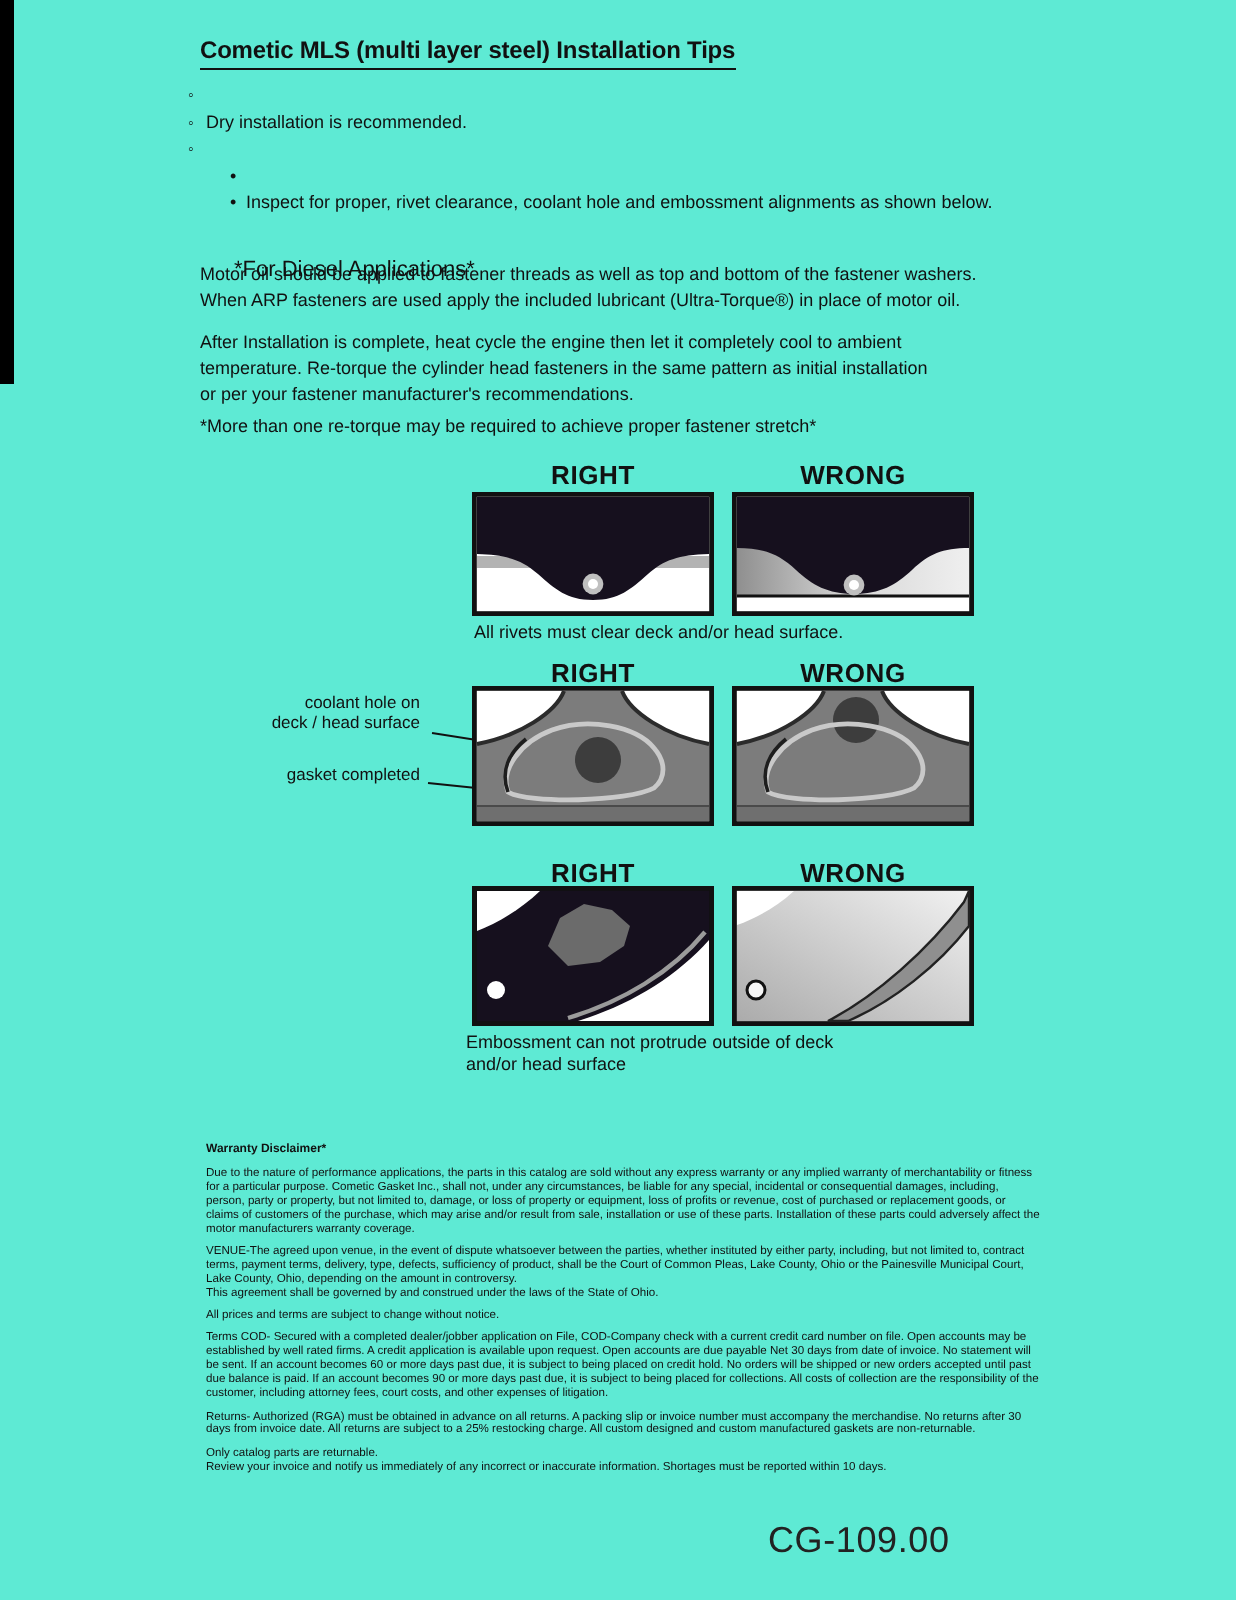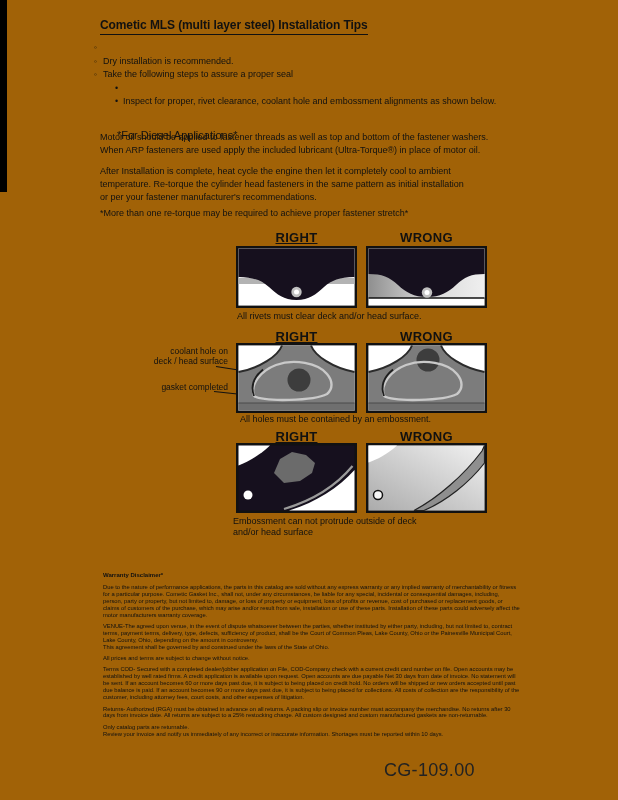--- a/index.html
+++ b/index.html
@@ -1,21 +1,21 @@
 <!DOCTYPE html>
 <html><head>
 <meta charset="utf-8">
 <style>
   html,body { margin:0; padding:0; }
   body {
     width:618px; height:800px; background:#ffffff; position:relative;
     font-family:"Liberation Sans", sans-serif; color:#111;
     overflow:hidden;
   }
-  .page { position:absolute; inset:0; background:#a16207; }
+  .page { position:absolute; inset:0; background:#5eead4; }
 
   .scan-bar { position:absolute; left:0; top:0; width:7px; height:192px; background:#000; }
 
   .title {
     position:absolute; left:100px; top:18px; margin:0;
     font-size:12px; font-weight:bold; letter-spacing:-0.1px;
     border-bottom:1.6px solid #111; padding-bottom:2px;
   }
 
   .tips { position:absolute; left:94px; top:41px; font-size:9px; line-height:13.5px; }
@@ -24,38 +24,38 @@
   .tip.sub { padding-left:21px; }
   .tip.sub .marker { width:8px; font-size:9px; }
 
   .diesel-h { position:absolute; left:100px; top:112px; margin:17px; font-size:11px; font-weight:normal; }
   .bodypara { position:absolute; left:100px; margin:0; font-size:9px; line-height:13px; white-space:pre-line; width:450px; }
   .p1 { top:131px; }
   .p2 { top:165px; }
   .note { top:207px; }
 
   .dl { position:absolute; width:121px; text-align:center; font-size:13px; font-weight:bold; letter-spacing:0.3px; }
-  .col-left  { left:236px;text-decoration:underline; }
+  .col-left  { left:236px; }
   .col-right { left:366px; }
   .lrow1 { top:230px; }
   .lrow2 { top:329px; }
   .lrow3 { top:429px; }
 
   .panel { position:absolute; }
   .panel svg { display:block; }
   .prow1 { top:246px; }
   .prow2 { top:343px; }
   .prow3 { top:443px; }
 
   .cap { position:absolute; font-size:9px; font-weight:normal; line-height:10.5px; white-space:pre-line; }
   .cap1 { left:237px; top:311px; }
   .cap2 { left:240px; top:414px; }
   .cap3 { left:233px; top:516px; }
 
-  .ann { position:absolute; left:73px; width:155px; text-align:right;
+  .ann { position:absolute; left:55px; width:155px; text-align:right;
          font-size:8.5px; line-height:9.5px; white-space:pre-line; }
   .ann1 { top:347px; }
   .ann2 { top:383px; }
   .leader { position:absolute; height:1.2px; background:#111; transform-origin:0 50%; }
   .leader1 { left:216px; top:366px; width:83px; transform:rotate(9deg); }
   .leader2 { left:214px; top:391px; width:46px; transform:rotate(6deg); }
 
   .legal { position:absolute; left:103px; top:572px; width:417px; font-size:5.8px; line-height:6.9px; }
   .legal h3 { margin:0 0 5px 0; font-size:6px; font-weight:bold; }
   .legal p { margin:0 0 4.5px 0; white-space:pre-line; }
@@ -74,21 +74,20 @@
   <div class="tips">
     <div class="tip">
       <span class="marker">◦</span>
     </div>
     <div class="tip">
       <span class="marker">◦</span>
       <span>Dry installation is recommended.</span>
     </div>
     <div class="tip">
       <span class="marker">◦</span>
-      <span>Take the following steps to assure a proper seal</span>
     </div>
     <div class="tip sub">
       <span class="marker">•</span>
     </div>
     <div class="tip sub">
       <span class="marker">•</span>
       <span>Inspect for proper, rivet clearance, coolant hole and embossment alignments as shown below.</span>
     </div>
   </div>
 
@@ -159,21 +158,20 @@
       <path d="M46,2.5 C42,13 24,25 2.5,29 L2.5,67.5 L118.5,67.5 L118.5,29 C97,25 79,13 75,2.5 Z" fill="#7c7c7c"></path>
       <path d="M46,2.5 C42,13 24,25 2.5,29" stroke="#2b2b2b" stroke-width="2" fill="none"></path>
       <path d="M75,2.5 C79,13 97,25 118.5,29" stroke="#2b2b2b" stroke-width="2" fill="none"></path>
       <rect x="2.5" y="60" width="116" height="7.5" fill="#6f6f6f"></rect>
       <line x1="2.5" y1="60" x2="118.5" y2="60" stroke="#4a4a4a" stroke-width="1"></line>
       <circle cx="62" cy="17" r="11.5" fill="#3d3d3d"></circle>
       <path d="M18,53 C14,42 24,28 40,22 C58,15.5 82,20 91,31 C97,38 97,46 91,51 C78,58 28,59 18,53 Z" fill="none" stroke="#c9c9c9" stroke-width="2.4"></path>
       <path d="M18,53 C14,42 19,33 27,26.5" stroke="#1e1e1e" stroke-width="1.8" fill="none"></path>
     </svg>
   </div>
-  <div class="cap cap2">All holes must be contained by an embossment.</div>
 
   <div class="dl lrow3 col-left">RIGHT</div>
   <div class="dl lrow3 col-right">WRONG</div>
 
   <div class="panel prow3 col-left">
     <svg width="121" height="70" viewBox="0 0 121 70">
       <rect x="1.2" y="1.2" width="118.6" height="67.6" fill="#16101e" stroke="#111" stroke-width="2.4"></rect>
       <path d="M2.5,2.5 L34,2.5 C24,12 12,19 2.5,22.5 Z" fill="#ffffff"></path>
       <path d="M118.5,27 L118.5,67.5 L53,67.5 C79,59.5 102,45.5 118.5,27 Z" fill="#ffffff"></path>
       <path d="M48,66 C75,58 100,43 116.5,23" stroke="#9b9b9b" stroke-width="2.2" fill="none"></path>

